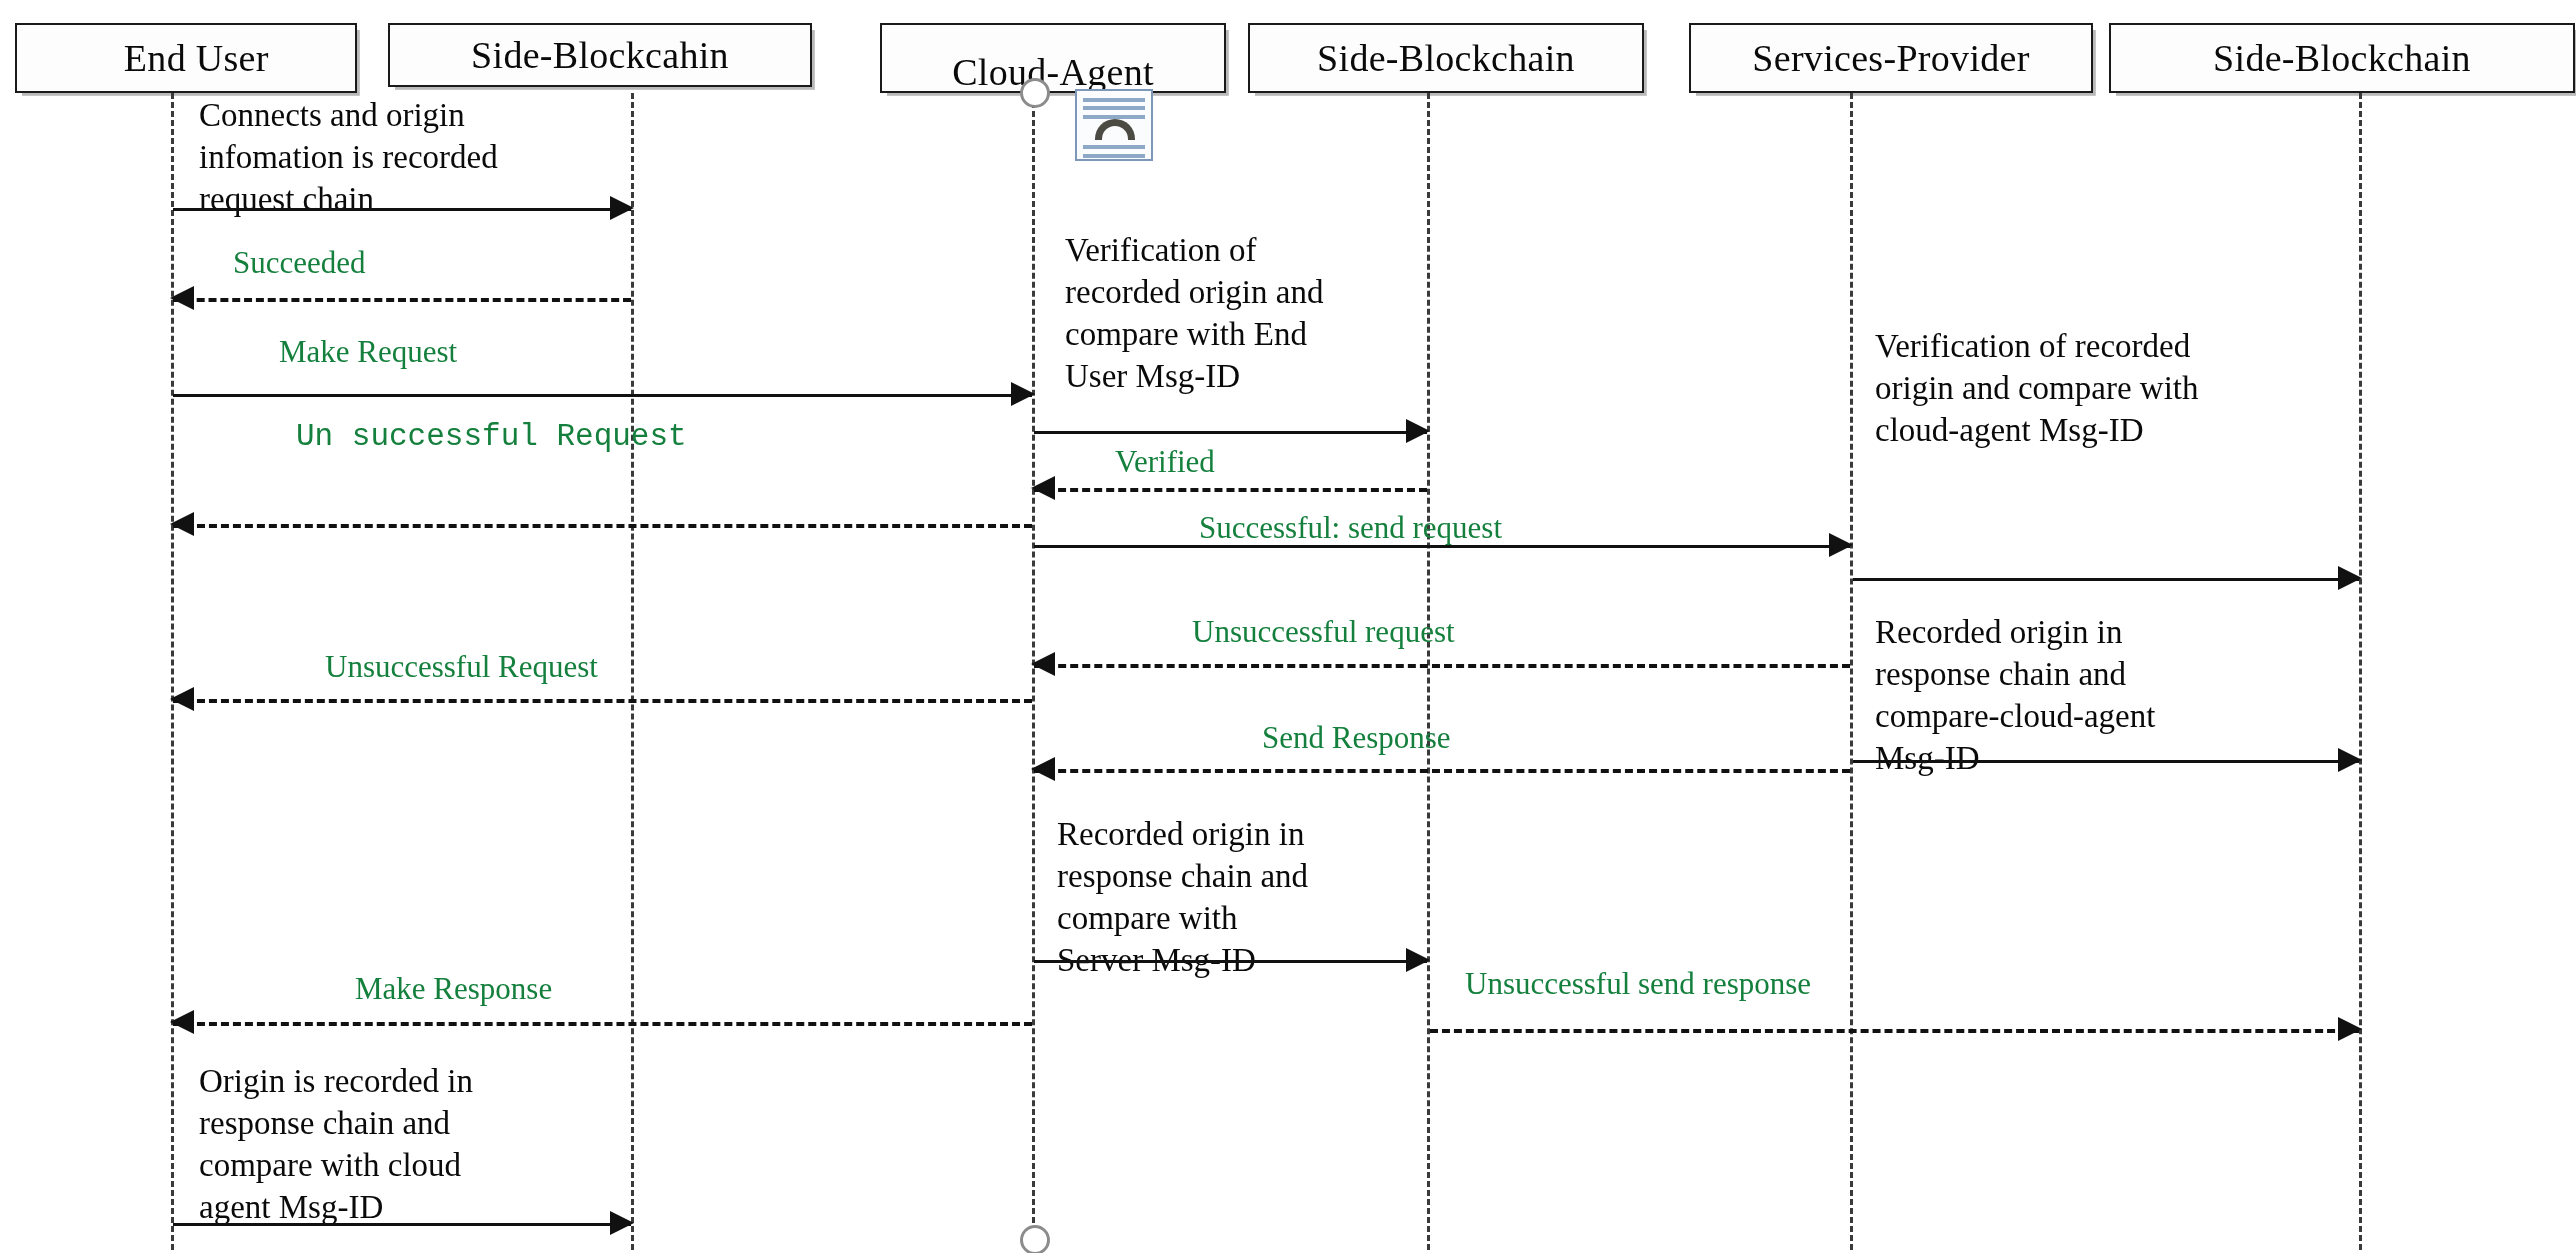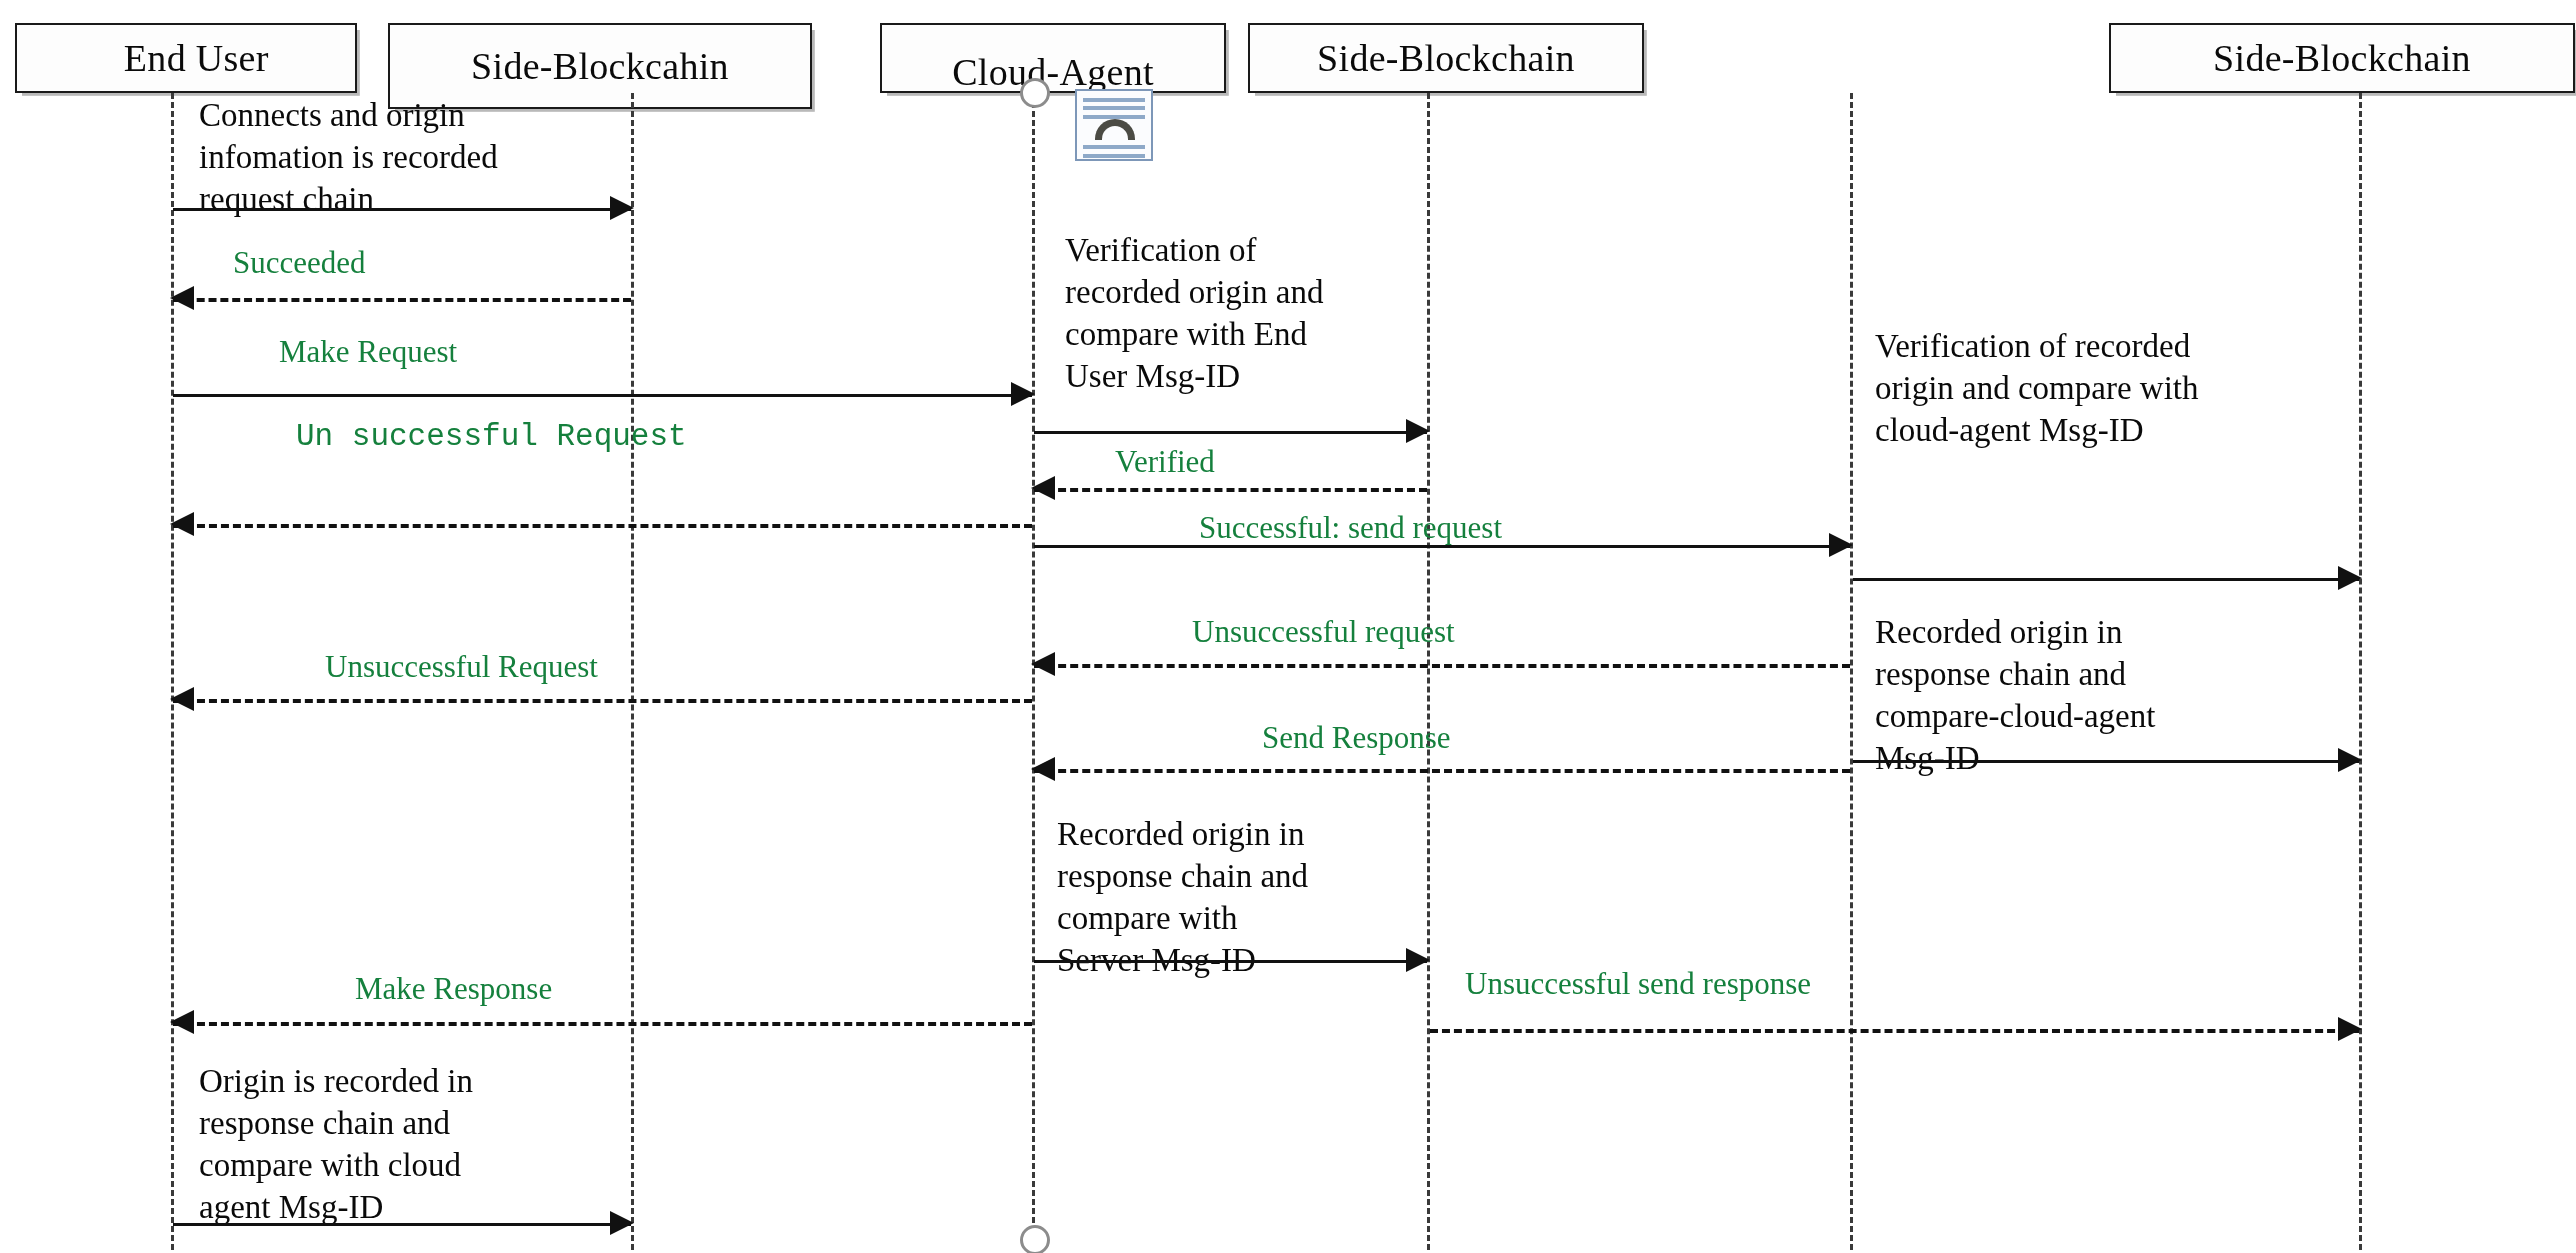--- a/index.html
+++ b/index.html
@@ -134,32 +134,35 @@
 </style>
 </head>
 <body>
 
 <div id="canvas">
 
   <div class="actor-box" style="left:15.3px; top:23px; width:342px; height:70px;padding-left:20px;">
     <span class="actor-label">End User</span>
   </div>
 
-  <div class="actor-box" style="left:388px; top:23px; width:424px; height:86px;">
+  <div class="actor-box" style="left:388px; top:23px; width:424px; height:64px;">
     <span class="actor-label">Side-Blockcahin</span>
   </div>
 
   <div class="actor-box" style="left:880px; top:23px; width:346px; height:70px;align-items:flex-end;">
     <span class="actor-label">Cloud-Agent</span>
   </div>
 
   <div class="actor-box" style="left:1248px; top:23px; width:396px; height:70px;">
     <span class="actor-label">Side-Blockchain</span>
   </div>
 
+  <div class="actor-box" style="left:1689px; top:23px; width:404px; height:70px;">
+    <span class="actor-label">Services-Provider</span>
+  </div>
 
   <div class="actor-box" style="left:2109px; top:23px; width:466px; height:70px;">
     <span class="actor-label">Side-Blockchain</span>
   </div>
 
   <div class="lifeline" style="left:171px;  top:93px; height:1157px;"></div>
   <div class="lifeline" style="left:631px;  top:93px; height:1157px;"></div>
   <div class="lifeline" style="left:1032px; top:93px; height:1157px;"></div>
   <div class="lifeline" style="left:1427px; top:93px; height:1157px;"></div>
   <div class="lifeline" style="left:1850px; top:93px; height:1157px;"></div>

